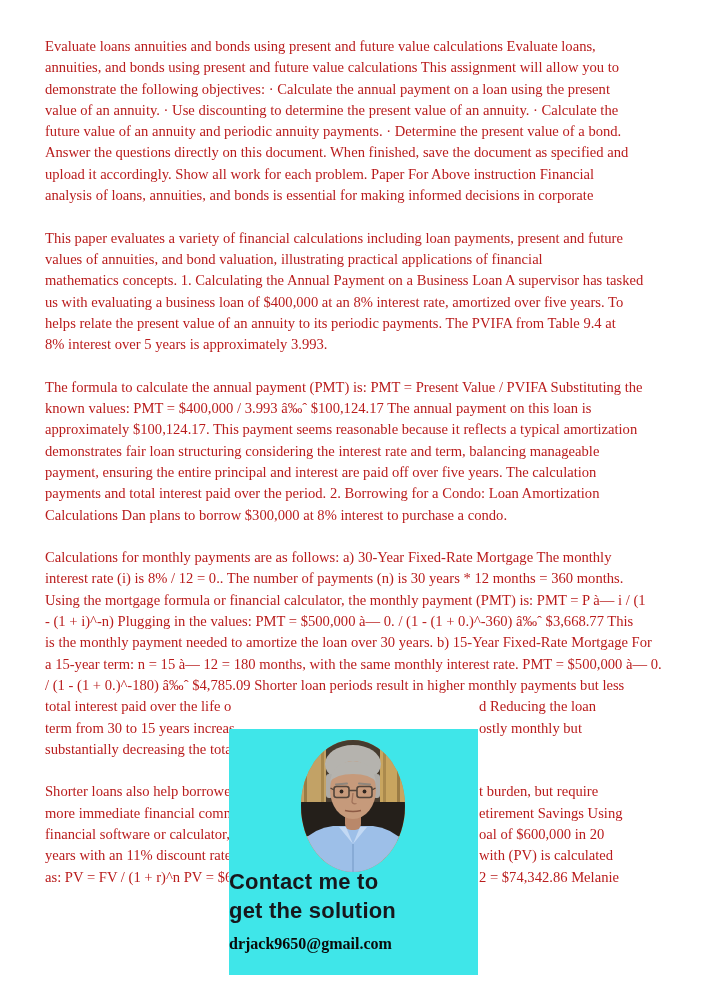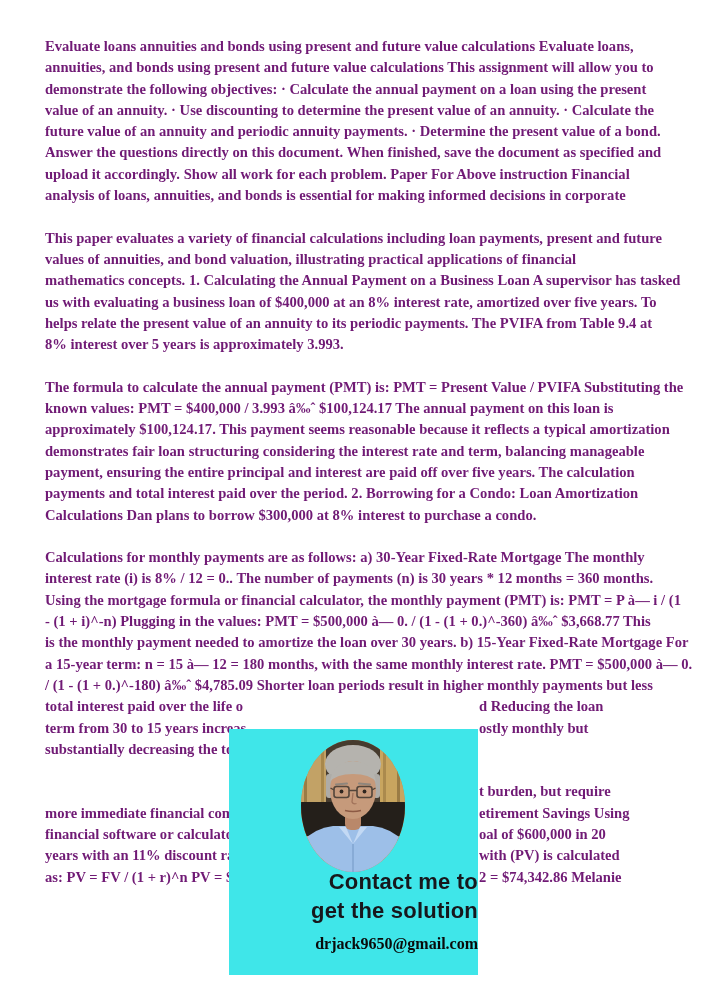--- a/index.html
+++ b/index.html
@@ -8,38 +8,38 @@
     font-family:"Liberation Serif", serif;color:#000;
   }
   #doc{position:absolute;left:45px;top:36px;width:650px;font-size:14.6px;}
   .para{margin:0 0 21.3px 0;padding:0;}
   .para:last-child{margin-bottom:0;}
   .line{height:21.3px;line-height:21.3px;white-space:pre;position:relative;}
   .right-frag{position:absolute;left:434px;top:0;}
   
   #overlay{
     position:absolute;left:229px;top:729px;width:249px;height:246px;z-index:5;
-    text-align:right;overflow:hidden;
+    text-align:left;overflow:hidden;
   }
   #photo{position:absolute;top:11px;left:72px;width:104px;height:132px;}
   #headline{
     position:absolute;top:139px;left:0;width:100%;
     font-family:"Liberation Sans", sans-serif;font-weight:700;
     font-size:22px;line-height:28.5px;color:#17171c;letter-spacing:.2px;
   }
   #email{
     position:absolute;top:201px;left:0;width:100%;
     font-family:"Liberation Serif", serif;font-weight:700;
     font-size:16px;line-height:27px;color:#0a0a0a;
   }
 </style>
 </head>
 <body style="background: rgb(255, 255, 255);">
 
-<div id="doc" style="color: #701a75; font-weight: bold;">
+<div id="doc" style="color: #b91c1c;">
     <div class="para">
       <div class="line">Evaluate loans annuities and bonds using present and future value calculations Evaluate loans,</div>
       <div class="line">annuities, and bonds using present and future value calculations This assignment will allow you to</div>
       <div class="line">demonstrate the following objectives: · Calculate the annual payment on a loan using the present</div>
       <div class="line">value of an annuity. · Use discounting to determine the present value of an annuity. · Calculate the</div>
       <div class="line">future value of an annuity and periodic annuity payments. · Determine the present value of a bond.</div>
       <div class="line">Answer the questions directly on this document. When finished, save the document as specified and</div>
       <div class="line">upload it accordingly. Show all work for each problem. Paper For Above instruction Financial</div>
       <div class="line">analysis of loans, annuities, and bonds is essential for making informed decisions in corporate</div>
     </div>
@@ -66,21 +66,21 @@
       <div class="line">Using the mortgage formula or financial calculator, the monthly payment (PMT) is: PMT = P à— i / (1</div>
       <div class="line">- (1 + i)^-n) Plugging in the values: PMT = $500,000 à— 0. / (1 - (1 + 0.)^-360) â‰ˆ $3,668.77 This</div>
       <div class="line">is the monthly payment needed to amortize the loan over 30 years. b) 15-Year Fixed-Rate Mortgage For</div>
       <div class="line">a 15-year term: n = 15 à— 12 = 180 months, with the same monthly interest rate. PMT = $500,000 à— 0.</div>
       <div class="line">/ (1 - (1 + 0.)^-180) â‰ˆ $4,785.09 Shorter loan periods result in higher monthly payments but less</div>
       <div class="line"><span class="left-frag">total interest paid over the life o</span><span class="right-frag">d Reducing the loan</span></div>
       <div class="line"><span class="left-frag">term from 30 to 15 years increas</span><span class="right-frag">ostly monthly but</span></div>
       <div class="line"><span class="left-frag">substantially decreasing the tota</span><span class="right-frag"></span></div>
     </div>
     <div class="para">
-      <div class="line"><span class="right-frag">t burden, but require</span></div>
+      <div class="line"><span class="left-frag">Shorter loans also help borrowe</span><span class="right-frag">t burden, but require</span></div>
       <div class="line"><span class="left-frag">more immediate financial comm</span><span class="right-frag">etirement Savings Using</span></div>
       <div class="line"><span class="left-frag">financial software or calculator,</span><span class="right-frag">oal of $600,000 in 20</span></div>
       <div class="line"><span class="left-frag">years with an 11% discount rate</span><span class="right-frag">with (PV) is calculated</span></div>
       <div class="line"><span class="left-frag">as: PV = FV / (1 + r)^n PV = $6</span><span class="right-frag">2 = $74,342.86 Melanie</span></div>
     </div>
   </div>
 
 <div id="overlay" style="background: rgb(63, 230, 233);">
 
   <div id="photo">

